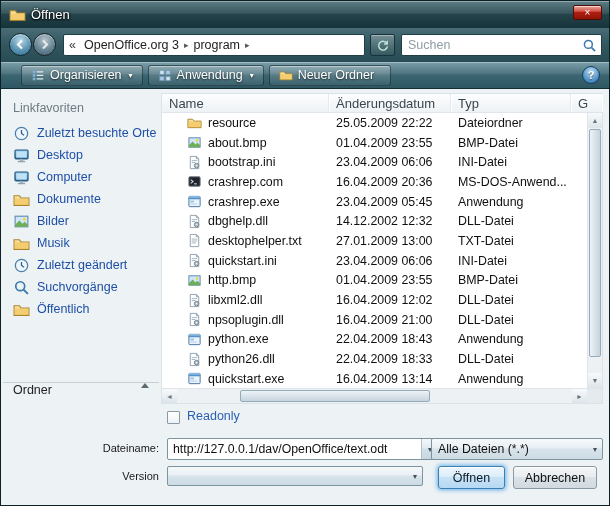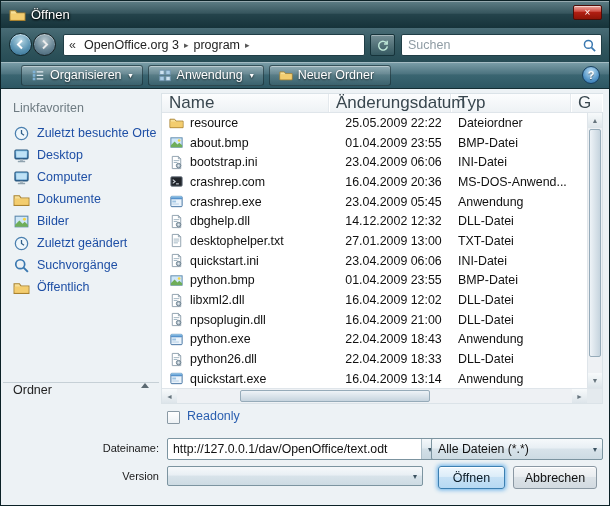--- a/index.html
+++ b/index.html
@@ -76,29 +76,29 @@
     display:flex;align-items:flex-start;}
   .sb-footer-label{padding-left:10px;font-size:12.5px;color:#222;}
   .sb-chevron{margin-left:auto;margin-right:10px;width:0;height:0;
     border-left:4px solid transparent;border-right:4px solid transparent;
     border-bottom:5px solid #5c6a72;}
   
   .filelist{position:absolute;left:160px;top:4px;width:442px;height:311px;background:#fff;
     border:1px solid #dbe3e8;}
   .fl-header{position:absolute;left:0;top:0;right:0;height:19px;display:flex;
     background:linear-gradient(#fcfdfe,#eef2f5);border-bottom:1px solid #dfe5ea;
-    font-size:17px;color:#39474f;}
+    font-size:13px;color:#39474f;}
   .fl-h{display:flex;align-items:center;padding-left:7px;border-right:1px solid #e4e9ed;
     box-shadow:1px 0 0 #fff;}
   .h-name{width:167px;} .h-date{width:122px;} .h-type{width:120px;} .h-g{flex:1;border-right:0;}
   .fl-rows{position:absolute;left:0;top:19px;right:15px;bottom:15px;overflow:hidden;}
   .row{height:19.7px;display:flex;align-items:center;font-size:12.4px;color:#101010;}
   .cell{white-space:nowrap;overflow:hidden;}
-  .c-name{width:167px;display:flex;align-items:center;gap:6px;padding-left:7px;}
-  .c-date{width:122px;padding-left:7px;text-align:center;}
+  .c-name{width:167px;display:flex;align-items:center;gap:6px;padding-left:25px;}
+  .c-date{width:122px;padding-left:7px;}
   .c-type{width:120px;padding-left:7px;}
   .c-g{flex:1;}
   .ficon svg{width:15px;height:15px;display:block;}
   .vscroll{position:absolute;right:0;top:19px;bottom:15px;width:15px;background:#eef1f4;
     border-left:1px solid #dfe5ea;}
   .vs-btn{position:absolute;left:0;right:0;height:15px;display:flex;align-items:center;
     justify-content:center;font-size:7px;color:#67757e;background:linear-gradient(#f7fafb,#dde5ea);}
   .vs-up{top:0;} .vs-down{bottom:0;}
   .vs-thumb{position:absolute;left:1px;right:1px;top:16px;height:228px;border-radius:2px;
     background:linear-gradient(90deg,#eef3f7,#c6d4de);border:1px solid #96abb9;}
@@ -347,20 +347,28 @@
 
           <div class="sb-item">
             <span class="sb-icon">
               <svg viewBox="0 0 16 16">
                 <use href="#i-image"></use>
               </svg>
             </span>
             <span>Bilder</span>
           </div>
 
+          <div class="sb-item">
+            <span class="sb-icon">
+              <svg viewBox="0 0 16 16">
+                <use href="#i-folder"></use>
+              </svg>
+            </span>
+            <span>Musik</span>
+          </div>
 
           <div class="sb-item">
             <span class="sb-icon">
               <svg viewBox="0 0 16 16">
                 <use href="#i-clock"></use>
               </svg>
             </span>
             <span>Zuletzt geändert</span>
           </div>
 
@@ -509,21 +517,21 @@
             <div class="cell c-g"></div>
           </div>
 
           <div class="row">
             <div class="cell c-name">
               <span class="ficon">
                 <svg viewBox="0 0 16 16">
                   <use href="#i-image"></use>
                 </svg>
               </span>
-              <span class="fname">python.bmp</span>
+              <span class="fname">http.bmp</span>
             </div>
             <div class="cell c-date">01.04.2009 23:55</div>
             <div class="cell c-type">BMP-Datei</div>
             <div class="cell c-g"></div>
           </div>
 
           <div class="row">
             <div class="cell c-name">
               <span class="ficon">
                 <svg viewBox="0 0 16 16">

